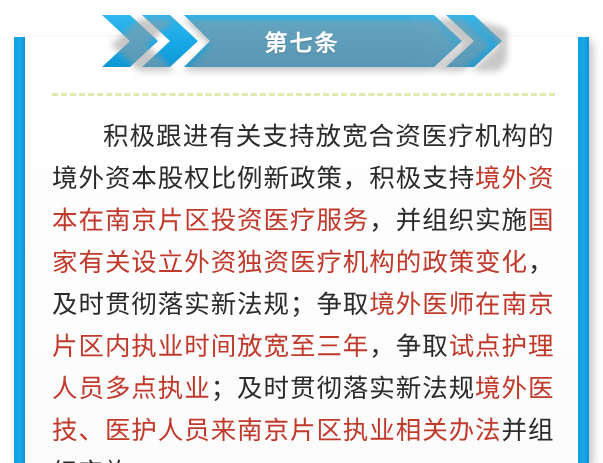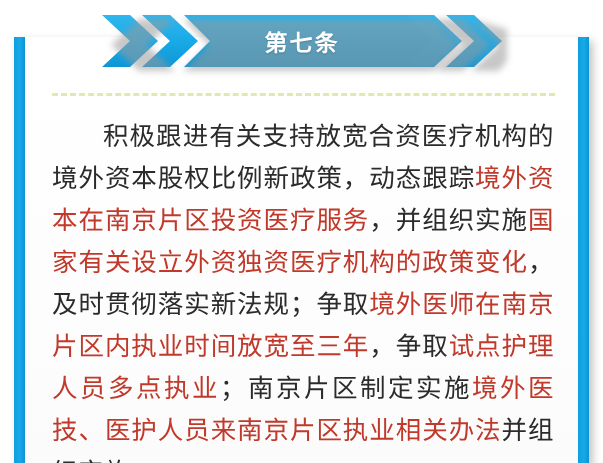--- a/index.html
+++ b/index.html
@@ -158,21 +158,21 @@
     <div class="card-body">
       <div class="rail rail-left"></div>
       <div class="rail rail-right"></div>
 
       <div class="paper">
         <div class="grain"></div>
 
         <div class="dashed-rule"></div>
 
         <div class="article">
-          <p id="article-paragraph"><span>积极跟进有关支持放宽合资医疗机构的境外资本股权比例新政策，动态跟踪</span><span class="hl">境外资本在南京片区投资医疗服务</span><span>，并组织实施</span><span class="hl">国家有关设立外资独资医疗机构的政策变化</span><span>，及时贯彻落实新法规；争取</span><span class="hl">境外医师在南京片区内执业时间放宽至三年</span><span>，争取</span><span class="hl">试点护理人员多点执业</span><span>；南京片区制定实施</span><span class="hl">境外医技、医护人员来南京片区执业相关办法</span><span>并组织实施。</span></p>
+          <p id="article-paragraph"><span>积极跟进有关支持放宽合资医疗机构的境外资本股权比例新政策，积极支持</span><span class="hl">境外资本在南京片区投资医疗服务</span><span>，并组织实施</span><span class="hl">国家有关设立外资独资医疗机构的政策变化</span><span>，及时贯彻落实新法规；争取</span><span class="hl">境外医师在南京片区内执业时间放宽至三年</span><span>，争取</span><span class="hl">试点护理人员多点执业</span><span>；及时贯彻落实新法规</span><span class="hl">境外医技、医护人员来南京片区执业相关办法</span><span>并组织实施。</span></p>
         </div>
       </div>
     </div>
   </div>
 
   <div class="banner">
 
     <div class="banner-shadow">
       <svg width="404" height="52" viewBox="0 0 404 52" xmlns="http://www.w3.org/2000/svg">
         <g fill="#9a9a9a">

